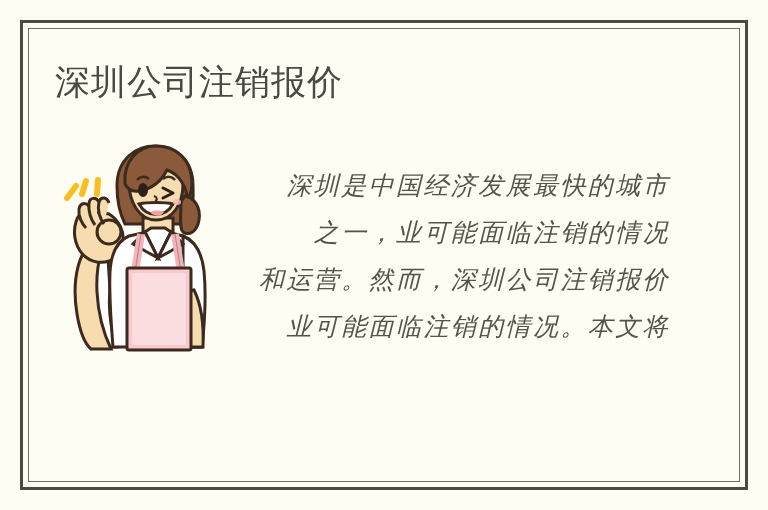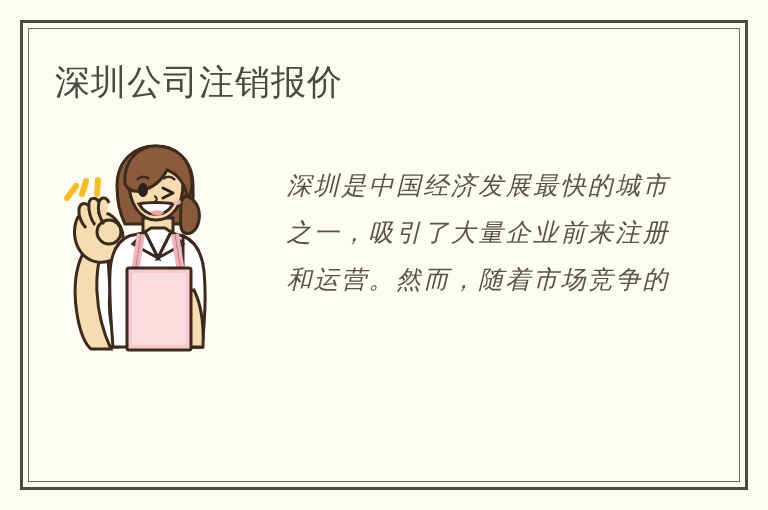--- a/index.html
+++ b/index.html
@@ -161,17 +161,18 @@
 
       <path d="M84 64 C92 78 110 78 118 64 C110 62 92 62 84 64 Z" fill="#ffffff" stroke="#3b2a1d" stroke-width="3"></path>
       <path d="M95 72 C99 77 106 77 109 72 C105 70 99 70 95 72 Z" fill="#f4a0a8"></path>
 
       <ellipse cx="122" cy="62" rx="4" ry="3" fill="#f6b9bd" opacity=".85"></ellipse>
     </svg>
   </div>
 
   <div class="body-text">
     <div class="body-line indent">深圳是中国经济发展最快的城市</div>
-    <div class="body-line">之一，吸引了大量企业前来注册</div>
-    <div class="body-line">和运营。然而，随着市场竞争的</div>
+    <div class="body-line">之一，业可能面临注销的情况</div>
+    <div class="body-line">和运营。然而，深圳公司注销报价</div>
+    <div class="body-line">业可能面临注销的情况。本文将</div>
   </div>
 
 </div>
 
 </body></html>

